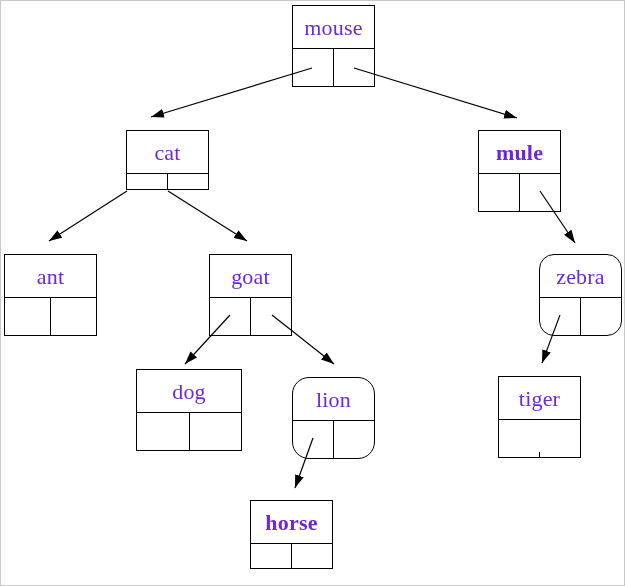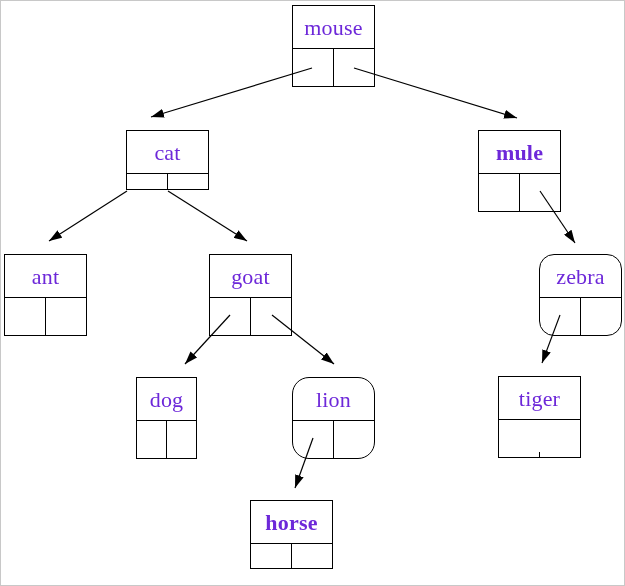--- a/index.html
+++ b/index.html
@@ -97,42 +97,42 @@
       <div class="ptr-cell right"></div>
     </div>
   </div>
       <div class="node" style="left: 477px; top: 129px; width: 83px; height: 82px; font-weight: bold;">
     <div class="node-label">mule</div>
     <div class="node-ptrs">
       <div class="ptr-cell left"></div>
       <div class="ptr-cell right"></div>
     </div>
   </div>
-      <div class="node" style="left: 3px; top: 253px; width: 83px; height: 82px;">
+      <div class="node" style="left: 3px; top: 253px; width: 93px; height: 82px;">
     <div class="node-label">ant</div>
     <div class="node-ptrs">
       <div class="ptr-cell left"></div>
       <div class="ptr-cell right"></div>
     </div>
   </div>
       <div class="node" style="left: 208px; top: 253px; width: 83px; height: 82px;">
     <div class="node-label">goat</div>
     <div class="node-ptrs">
       <div class="ptr-cell left"></div>
       <div class="ptr-cell right"></div>
     </div>
   </div>
       <div class="node" style="left: 538px; top: 253px; width: 83px; height: 82px; border-radius: 15px;">
     <div class="node-label">zebra</div>
     <div class="node-ptrs">
       <div class="ptr-cell left"></div>
       <div class="ptr-cell right"></div>
     </div>
   </div>
-      <div class="node" style="left: 135px; top: 376px; width: 61px; height: 82px;">
+      <div class="node" style="left: 135px; top: 368px; width: 106px; height: 82px;">
     <div class="node-label">dog</div>
     <div class="node-ptrs">
       <div class="ptr-cell left"></div>
       <div class="ptr-cell right"></div>
     </div>
   </div>
       <div class="node" style="left: 291px; top: 376px; width: 83px; height: 82px; border-radius: 17px;">
     <div class="node-label">lion</div>
     <div class="node-ptrs">
       <div class="ptr-cell left"></div>

